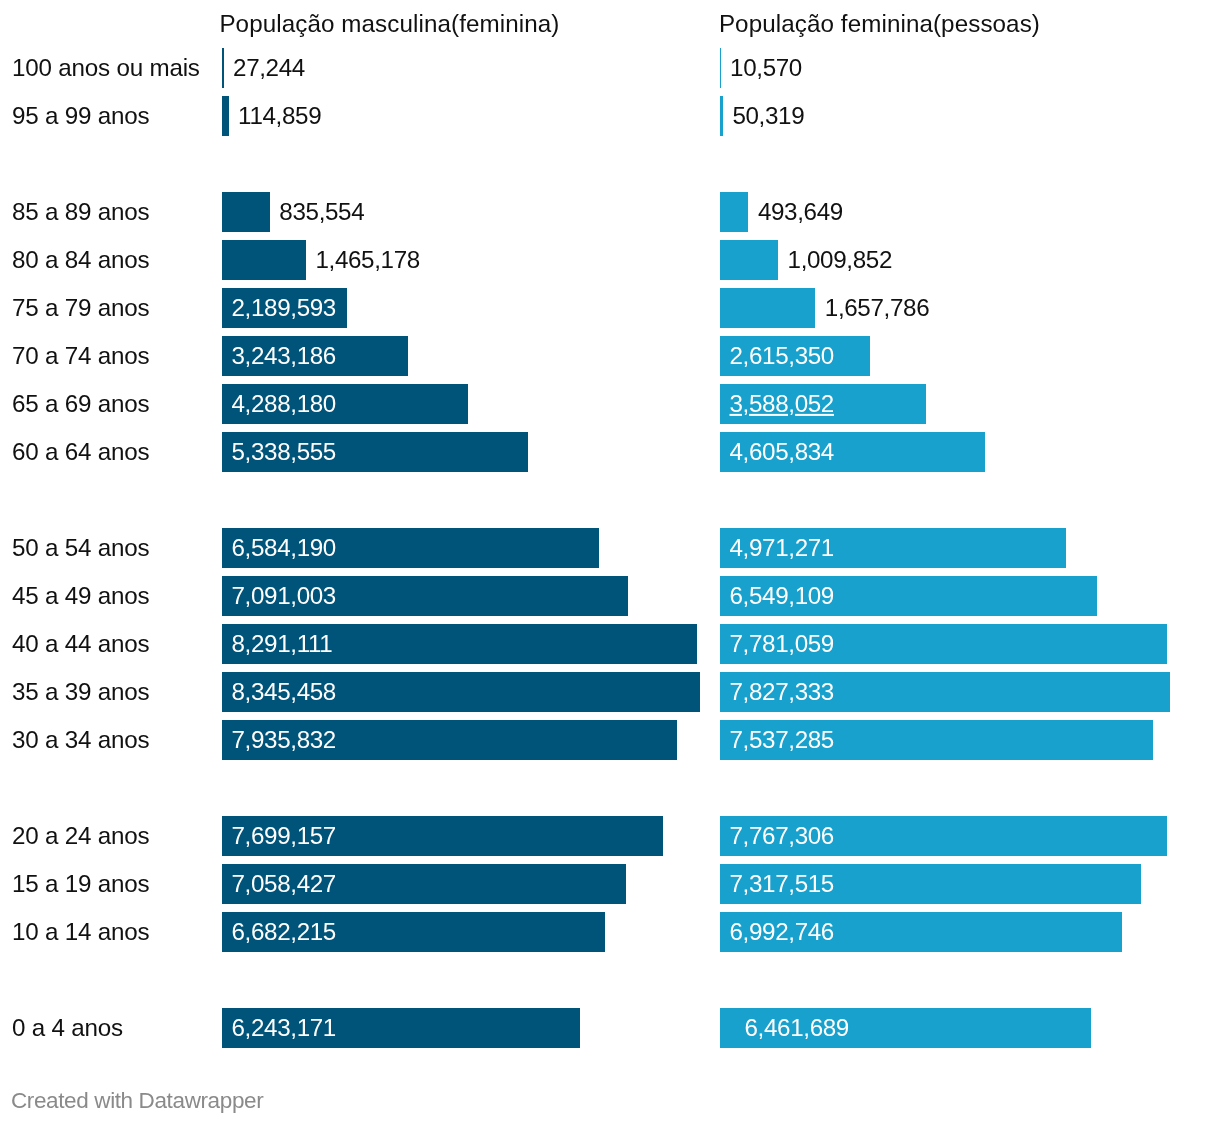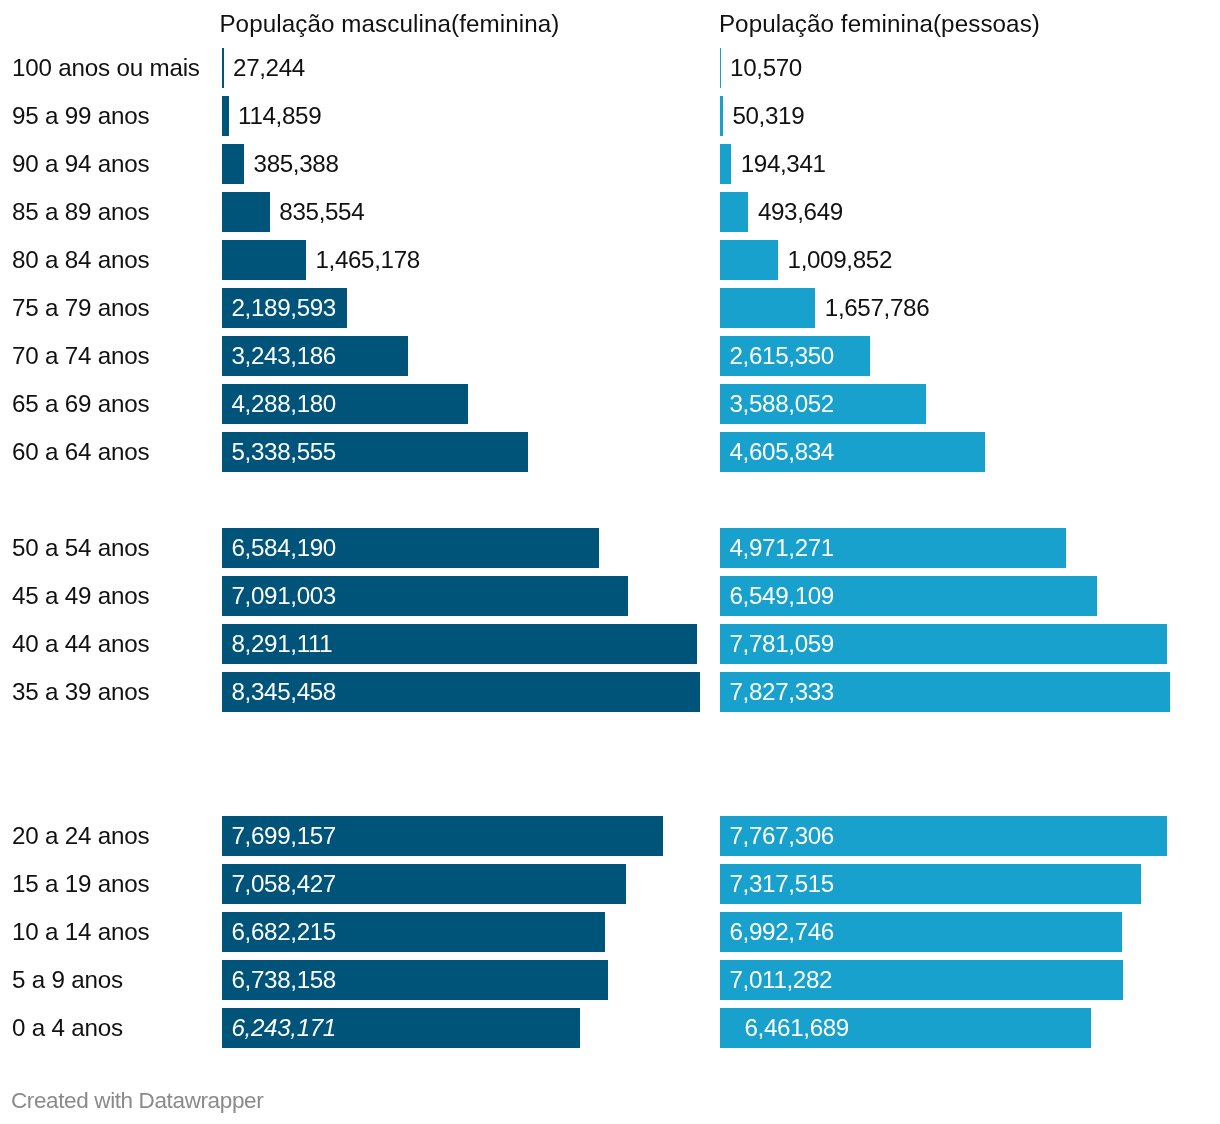--- a/index.html
+++ b/index.html
@@ -85,27 +85,20 @@
     <div class="bar bar-female" style="width: 0.607678px; background: rgb(24, 161, 205);"></div>
     <div class="value value-female" style="left: 730.108px;">10,570</div>
   </div>
   <div class="row" style="top: 96px;">
     <div class="row-label">95 a 99 anos</div>
     <div class="bar bar-male" style="width: 6.57874px; background: rgb(0, 84, 121);"></div>
     <div class="value value-male" style="left: 238.079px;">114,859</div>
     <div class="bar bar-female" style="width: 2.89288px; background: rgb(24, 161, 205);"></div>
     <div class="value value-female" style="left: 732.393px;">50,319</div>
   </div>
-  <div class="row" style="top: 144px;">
-    <div class="row-label">90 a 94 anos</div>
-    <div class="bar bar-male" style="width: 22.0737px; background: rgb(0, 84, 121);"></div>
-    <div class="value value-male" style="left: 253.574px;">385,388</div>
-    <div class="bar bar-female" style="width: 11.1728px; background: rgb(24, 161, 205);"></div>
-    <div class="value value-female" style="left: 740.673px;">194,341</div>
-  </div>
   <div class="row" style="top: 192px;">
     <div class="row-label">85 a 89 anos</div>
     <div class="bar bar-male" style="width: 47.8577px; background: rgb(0, 84, 121);"></div>
     <div class="value value-male" style="left: 279.358px;">835,554</div>
     <div class="bar bar-female" style="width: 28.3803px; background: rgb(24, 161, 205);"></div>
     <div class="value value-female" style="left: 757.88px;">493,649</div>
   </div>
   <div class="row" style="top: 240px;">
     <div class="row-label">80 a 84 anos</div>
     <div class="bar bar-male" style="width: 83.9205px; background: rgb(0, 84, 121);"></div>
@@ -125,21 +118,21 @@
     <div class="bar bar-male" style="width: 185.759px; background: rgb(0, 84, 121);"></div>
     <div class="value value-male inside" style="left: 231.5px;">3,243,186</div>
     <div class="bar bar-female" style="width: 150.359px; background: rgb(24, 161, 205);"></div>
     <div class="value value-female inside" style="left: 729.5px;">2,615,350</div>
   </div>
   <div class="row" style="top: 384px;">
     <div class="row-label">65 a 69 anos</div>
     <div class="bar bar-male" style="width: 245.613px; background: rgb(0, 84, 121);"></div>
     <div class="value value-male inside" style="left: 231.5px;">4,288,180</div>
     <div class="bar bar-female" style="width: 206.28px; background: rgb(24, 161, 205);"></div>
-    <div class="value value-female inside" style="left: 729.5px;">3,588,052</div>
+    <div class="value value-female inside" style="left: 729.5px; text-decoration: underline;">3,588,052</div>
   </div>
   <div class="row" style="top: 432px;">
     <div class="row-label">60 a 64 anos</div>
     <div class="bar bar-male" style="width: 305.775px; background: rgb(0, 84, 121);"></div>
     <div class="value value-male inside" style="left: 231.5px;">5,338,555</div>
     <div class="bar bar-female" style="width: 264.793px; background: rgb(24, 161, 205);"></div>
     <div class="value value-female inside" style="left: 729.5px;">4,605,834</div>
   </div>
   <div class="row" style="top: 528px; text-decoration: underline;">
     <div class="row-label">50 a 54 anos</div>
@@ -162,20 +155,27 @@
     <div class="bar bar-female" style="width: 447.34px; background: rgb(24, 161, 205);"></div>
     <div class="value value-female inside" style="left: 729.5px;">7,781,059</div>
   </div>
   <div class="row" style="top: 672px;">
     <div class="row-label">35 a 39 anos</div>
     <div class="bar bar-male" style="width: 478px; background: rgb(0, 84, 121);"></div>
     <div class="value value-male inside" style="left: 231.5px;">8,345,458</div>
     <div class="bar bar-female" style="width: 450px; background: rgb(24, 161, 205);"></div>
     <div class="value value-female inside" style="left: 729.5px;">7,827,333</div>
   </div>
+  <div class="row" style="top: 720px;">
+    <div class="row-label">30 a 34 anos</div>
+    <div class="bar bar-male" style="width: 454.538px; background: rgb(0, 84, 121);"></div>
+    <div class="value value-male inside" style="left: 231.5px;">7,935,832</div>
+    <div class="bar bar-female" style="width: 433.325px; background: rgb(24, 161, 205);"></div>
+    <div class="value value-female inside" style="left: 729.5px;">7,537,285</div>
+  </div>
   <div class="row" style="top: 816px;">
     <div class="row-label">20 a 24 anos</div>
     <div class="bar bar-male" style="width: 440.982px; background: rgb(0, 84, 121);"></div>
     <div class="value value-male inside" style="left: 231.5px;">7,699,157</div>
     <div class="bar bar-female" style="width: 446.549px; background: rgb(24, 161, 205);"></div>
     <div class="value value-female inside" style="left: 729.5px;">7,767,306</div>
   </div>
   <div class="row" style="top: 864px; border-radius: 10px;">
     <div class="row-label">15 a 19 anos</div>
     <div class="bar bar-male" style="width: 404.283px; background: rgb(0, 84, 121);"></div>
@@ -183,29 +183,22 @@
     <div class="bar bar-female" style="width: 420.69px; background: rgb(24, 161, 205);"></div>
     <div class="value value-female inside" style="left: 729.5px;">7,317,515</div>
   </div>
   <div class="row" style="top: 912px;">
     <div class="row-label">10 a 14 anos</div>
     <div class="bar bar-male" style="width: 382.735px; background: rgb(0, 84, 121);"></div>
     <div class="value value-male inside" style="left: 231.5px;">6,682,215</div>
     <div class="bar bar-female" style="width: 402.019px; background: rgb(24, 161, 205);"></div>
     <div class="value value-female inside" style="left: 729.5px;">6,992,746</div>
   </div>
-  <div class="row" style="top: 960px;">
-    <div class="row-label">5 a 9 anos</div>
-    <div class="bar bar-male" style="width: 385.939px; background: rgb(0, 84, 121);"></div>
-    <div class="value value-male inside" style="left: 231.5px;">6,738,158</div>
-    <div class="bar bar-female" style="width: 403.085px; background: rgb(24, 161, 205);"></div>
-    <div class="value value-female inside" style="left: 729.5px;">7,011,282</div>
-  </div>
   <div class="row" style="top: 1008px;">
     <div class="row-label">0 a 4 anos</div>
     <div class="bar bar-male" style="width: 357.588px; background: rgb(0, 84, 121);"></div>
-    <div class="value value-male inside" style="left: 231.5px; font-style: italic;">6,243,171</div>
+    <div class="value value-male inside" style="left: 231.5px;">6,243,171</div>
     <div class="bar bar-female" style="width: 371.488px; background: rgb(24, 161, 205);"></div>
     <div class="value value-female inside" style="left: 729.5px; margin-left: 15px;">6,461,689</div>
   </div>
   <div class="footer">Created with Datawrapper</div>
 
 </div>
 
 </body></html>

